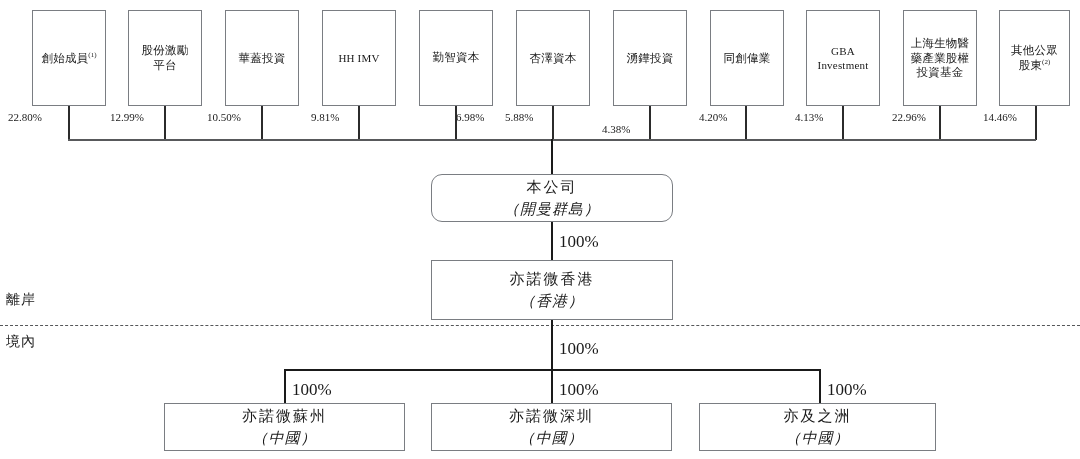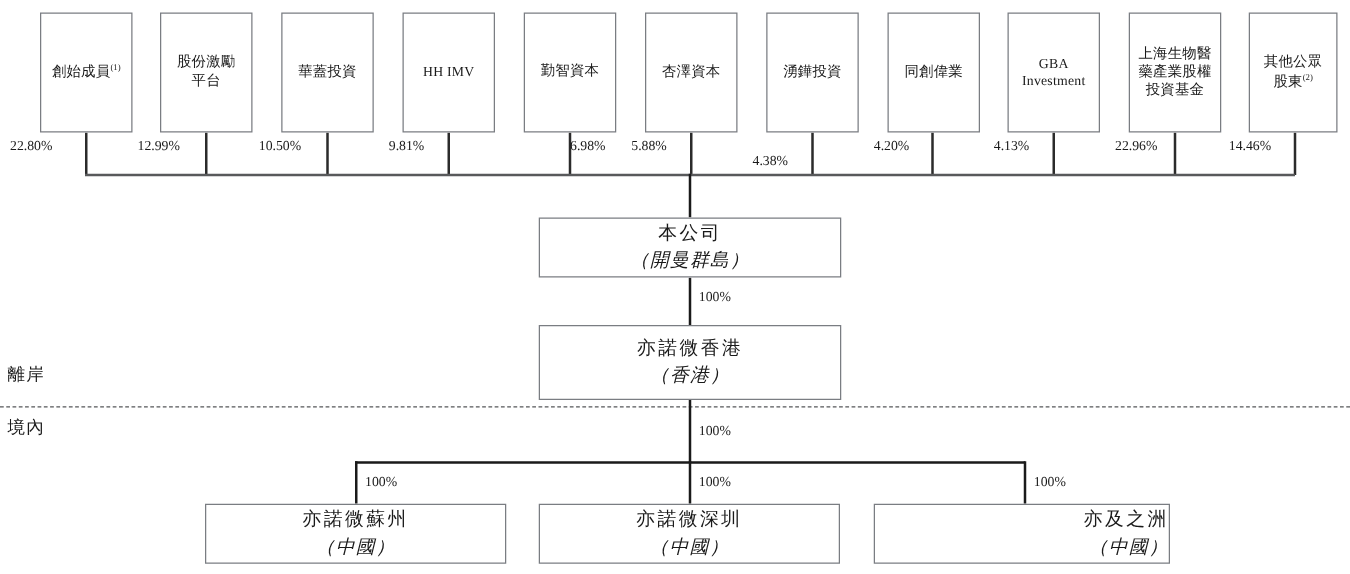--- a/index.html
+++ b/index.html
@@ -89,21 +89,21 @@
   .drop {
     position: absolute;
     width: 1.6px;
     background: #2b2b2b;
     z-index: 2;
   }
 
   
   .pct {
     position: absolute;
-    font-size: 11px;
+    font-size: 17px;
     color: #1a1a1a;
     white-space: nowrap;
     z-index: 4;
   }
   .pct-top {
     font-size: 11px;
     text-align: right;
   }
 
   
@@ -199,21 +199,21 @@
   <div class="pct pct-top" style="left:602px; top:111px;margin-top:12px;">4.38%</div>
   <div class="pct pct-top" style="left:699px; top:111px;">4.20%</div>
   <div class="pct pct-top" style="left:795px; top:111px;">4.13%</div>
   <div class="pct pct-top" style="left:892px; top:111px;">22.96%</div>
   <div class="pct pct-top" style="left:983px; top:111px;">14.46%</div>
 
   <div class="busbar" style="left:68px; top:139px; width:968px;"></div>
 
   <div class="vline" style="left:551px; top:139px; height:35px;"></div>
 
-  <div class="node entity" style="left:431px; top:174px; width:242px; height:48px;">
+  <div class="node entity" style="left:431px; top:174px; width:242px; height:48px;border-radius:11px;">
     <span class="l1">本公司</span>
     <span class="l2">（開曼群島）</span>
   </div>
 
   <div class="vline" style="left:551px; top:222px; height:38px;"></div>
   <div class="pct" style="left:559px; top:232px;">100%</div>
 
   <div class="node entity" style="left:431px; top:260px; width:242px; height:60px;">
     <span class="l1">亦諾微香港</span>
     <span class="l2">（香港）</span>
@@ -236,18 +236,18 @@
   <div class="pct" style="left:827px; top:380px;">100%</div>
 
   <div class="node entity" style="left:164px; top:403px; width:241px; height:48px;">
     <span class="l1">亦諾微蘇州</span>
     <span class="l2">（中國）</span>
   </div>
   <div class="node entity" style="left:431px; top:403px; width:241px; height:48px;">
     <span class="l1">亦諾微深圳</span>
     <span class="l2">（中國）</span>
   </div>
-  <div class="node entity" style="left:699px; top:403px; width:237px; height:48px;align-items:flex-end;">
+  <div class="node entity" style="left:699px; top:403px; width:237px; height:48px;">
     <span class="l1">亦及之洲</span>
     <span class="l2">（中國）</span>
   </div>
 
 </div>
 
 </body></html>

